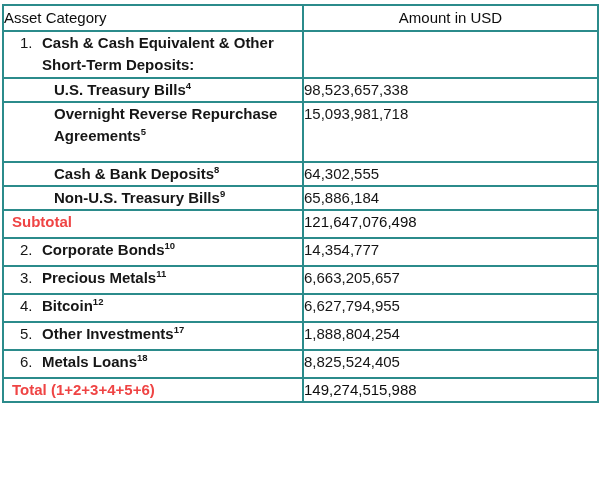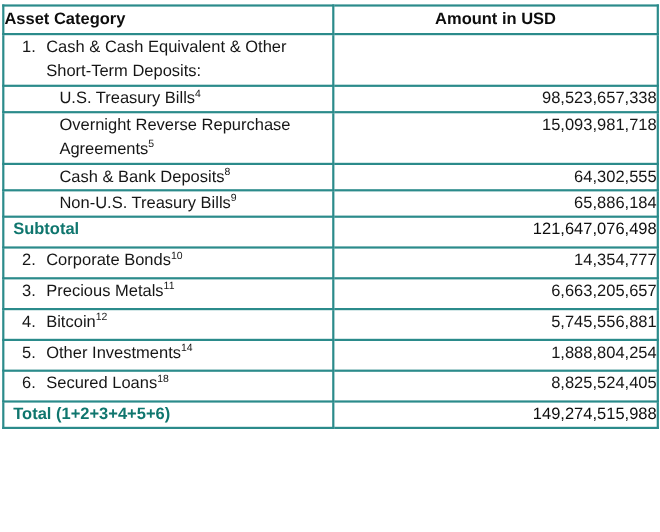--- a/index.html
+++ b/index.html
@@ -23,50 +23,49 @@
     border: 2px solid #2b8b8b;
     vertical-align: top;
     font-size: 15px;
     line-height: 22px;
     padding: 0;
     overflow: hidden;
   }
   col.c1 { width: 300px; }
   col.c2 { width: 295px; }
 
-  th { font-weight: 700; color: #0d0d0d; vertical-align: middle !important; }
+  th { font-weight: 400; color: #0d0d0d; vertical-align: middle !important; }
   th.cat  { text-align: left;  padding: 3px 4px 3px 8px; font-size: 15.5px; }
   th.amt  { text-align: center; padding: 3px 4px; font-size: 15.5px; margin-left: 28px; }
 
   tr.r-header { height: 26px; }
   tr.r-group  { height: 47px; }
-  tr.r-sub2   { height: 47px; }
+  tr.r-sub2   { height: 60px; }
   tr.r-sub1   { height: 19px; }
   tr.r-item   { height: 28px; }
   tr.r-total  { height: 28px; }
   tr.r-grand  { height: 21px; }
 
   td.label { padding: 5px 4px 3px 0; }
   td.amount {
-    text-align: right;
     padding: 5px 10px 3px 4px;
     white-space: nowrap;
   }
   .numbered { display: flex; }
   .row-num {
     flex: 0 0 22px;
     margin-left: 16px;
     text-align: left;
   }
-  .lbl { display: inline-block; max-width: 232px; }
+  .lbl { display: inline-block; max-width: 232px; font-weight: bold; }
   td.label.sub { padding-left: 50px; }
   td.label.boldcell {
     padding-left: 8px;
     font-weight: 700;
-    color: #0f766e;
+    color: #ef4444;
   }
   tr.r-total td.amount, tr.r-grand td.amount {
     font-weight: 400;
     color: #0d0d0d;
   }
   sup {
     font-size: 9.5px;
     line-height: 0;
     vertical-align: super;
   }
@@ -152,38 +151,38 @@
       <td class="amount">6,663,205,657</td>
     </tr>
 
     <tr class="r-item">
       <td class="label">
         <div class="numbered">
           <span class="row-num">4.</span>
           <span class="lbl"><span>Bitcoin</span><sup>12</sup></span>
         </div>
       </td>
-      <td class="amount">5,745,556,881</td>
+      <td class="amount">6,627,794,955</td>
     </tr>
 
     <tr class="r-item">
       <td class="label">
         <div class="numbered">
           <span class="row-num">5.</span>
-          <span class="lbl"><span>Other Investments</span><sup>14</sup></span>
+          <span class="lbl"><span>Other Investments</span><sup>17</sup></span>
         </div>
       </td>
       <td class="amount">1,888,804,254</td>
     </tr>
 
     <tr class="r-item">
       <td class="label">
         <div class="numbered">
           <span class="row-num">6.</span>
-          <span class="lbl"><span>Secured Loans</span><sup>18</sup></span>
+          <span class="lbl"><span>Metals Loans</span><sup>18</sup></span>
         </div>
       </td>
       <td class="amount">8,825,524,405</td>
     </tr>
 
     <tr class="r-grand">
       <td class="label boldcell">Total (1+2+3+4+5+6)</td>
       <td class="amount">149,274,515,988</td>
     </tr>
 

